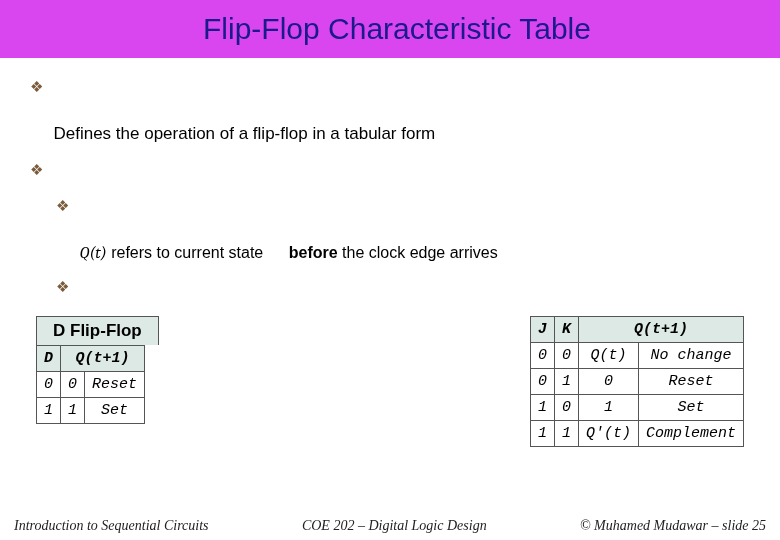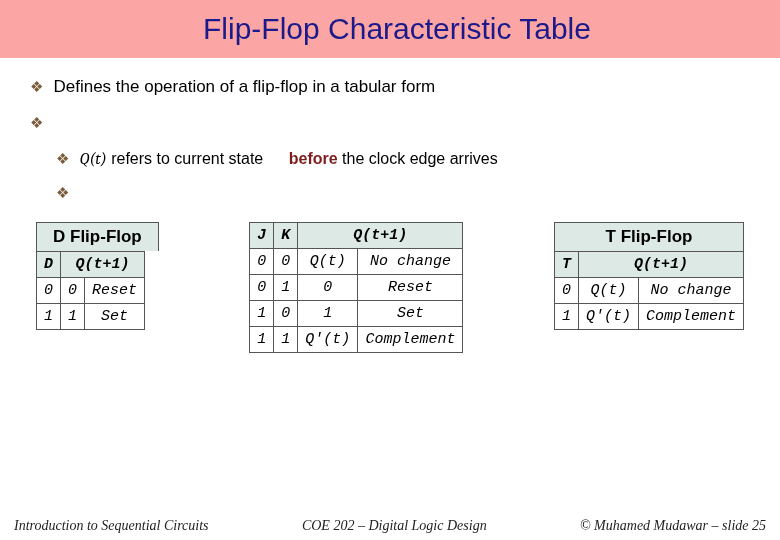--- a/index.html
+++ b/index.html
@@ -5,21 +5,21 @@
   * { box-sizing: border-box; margin: 0; padding: 0; }
   body {
     width: 780px;
     height: 540px;
     font-family: Arial, Helvetica, sans-serif;
     background: #fff;
     position: relative;
     overflow: hidden;
   }
   .title-bar {
-    background: #fca5a5;
+    background: #d946ef;
     height: 58px;
     display: flex;
     align-items: center;
     justify-content: center;
     padding-left: 14px;
   }
   .title {
     font-family: "Comic Sans MS", cursive, sans-serif;
     font-size: 30px;
     color: #1a1a8a;
@@ -35,23 +35,23 @@
     font-size: 17px;
     color: #000;
   }
   .bullet-line.sub { margin-left: 26px; font-size: 16px; margin-bottom: 12px;}
   .dia {
     color: #7a5c3c;
     margin-right: 10px;
     font-size: 15px;
     line-height: 22px;
   }
-  .text { line-height: 22px; }
+  .text { line-height: 22px; margin-top: 47px; }
   .math { font-family: "Cambria Math", Cambria, "Times New Roman", serif; font-style: italic; }
-  .red { color: #7f1d1d; font-weight: bold; padding-left: 21px; }
+  .red { color: #000000; font-weight: bold; padding-left: 21px; }
   .tables {
     display: flex;
     justify-content: space-between;
     margin-top: 18px;
     padding: 0 6px;
   }
   .tbl-wrap { }
   .tbl-title {
     text-align: center;
     font-weight: bold;
@@ -174,41 +174,20 @@
         <tr>
           <td>1</td>
           <td>1</td>
           <td>Q'(t)</td>
           <td>Complement</td>
         </tr>
       </tbody>
         </table>
     </div>
 
-    <div class="tbl-wrap">
-      <div class="tbl-title">T Flip-Flop</div>
-      <table>
-        <tbody>
-            <tr>
-          <th>T</th>
-          <th colspan="2">Q(t+1)</th>
-        </tr>
-        <tr>
-          <td>0</td>
-          <td>Q(t)</td>
-          <td>No change</td>
-        </tr>
-        <tr>
-          <td>1</td>
-          <td>Q'(t)</td>
-          <td>Complement</td>
-        </tr>
-      </tbody>
-        </table>
-    </div>
 
   </div>
 </div>
 
 <div class="footer">
   <span>Introduction to Sequential Circuits</span>
   <span>COE 202 – Digital Logic Design</span>
   <span>© Muhamed Mudawar – slide 25</span>
 </div>
 

